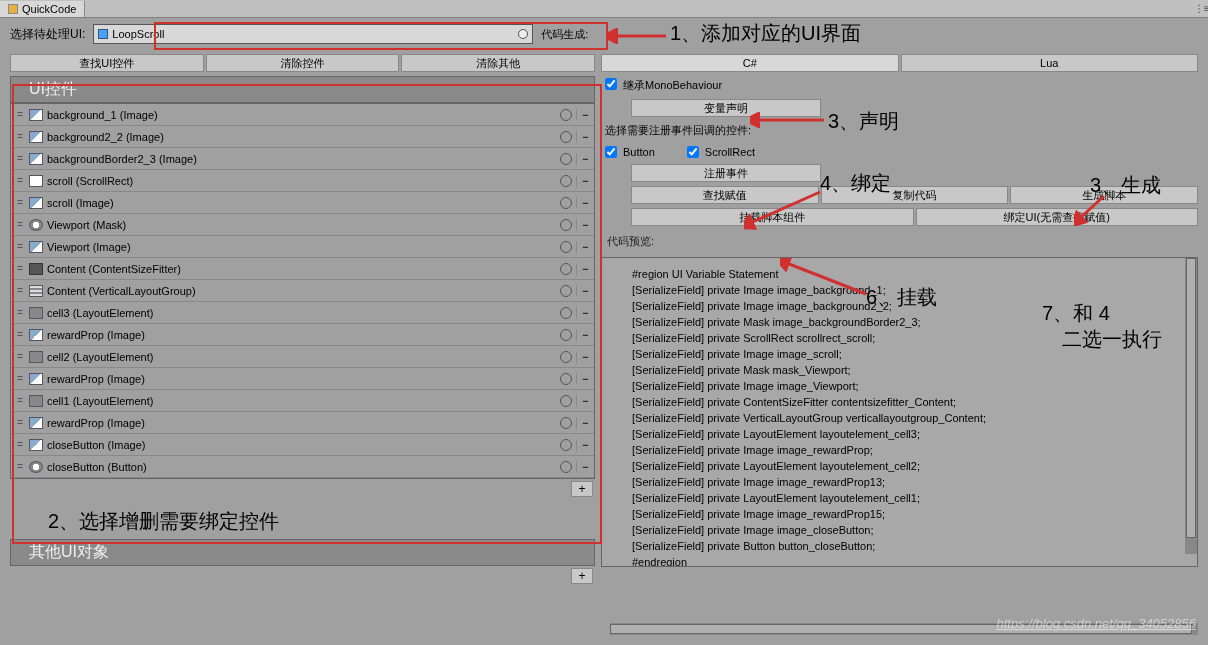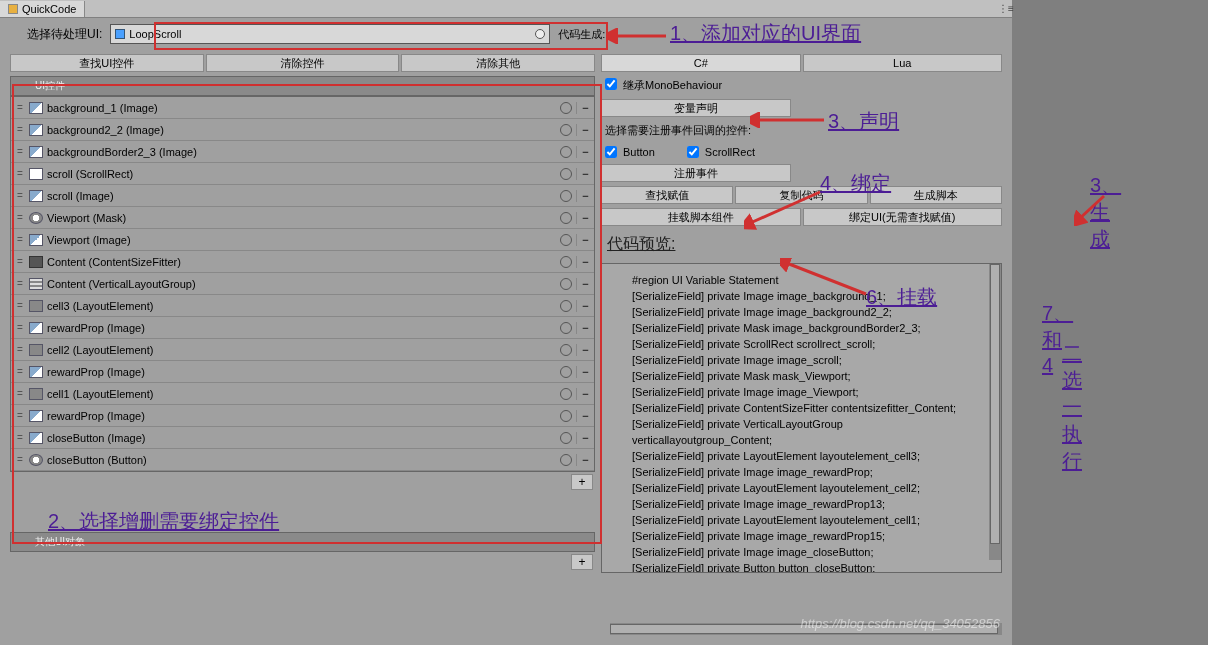--- a/index.html
+++ b/index.html
@@ -1,39 +1,39 @@
 <!DOCTYPE html>
 <html><head>
 <meta charset="utf-8">
 <style>
 * { box-sizing: border-box; margin: 0; padding: 0; font-family: Arial, "Microsoft YaHei", sans-serif; }
 body { background: #7f7f7f; width: 1208px; height: 645px; overflow: hidden; position: relative; }
 
-.window { position: absolute; left: 0; top: 0; width: 1012px; height: 645px; background: #a0a0a0; }
+.window { position: absolute; left: 0; top: 0; width: 1208px; height: 645px; background: #a0a0a0; }
 
 .titlebar { height: 18px; background: #c0c0c0; display: flex; align-items: center; font-size: 11px; border-bottom: 1px solid #808080; }
 .titlebar .tab { background: #d8d8d8; padding: 2px 8px; display: flex; align-items: center; gap: 4px; border-right: 1px solid #888; }
 .titlebar .tab .sq { width: 10px; height: 10px; background: #e8b040; border: 1px solid #888; }
 .titlebar .spacer { flex: 1; }
 .titlebar .winbtn { width: 14px; text-align: center; font-size: 10px; color: #444; cursor: default; }
 
 .row-select { display: flex; align-items: center; padding: 6px 10px; gap: 8px; }
-.row-select label { font-size: 12px; color: #000; margin-left: 17px; }
+.row-select label { font-size: 12px; color: #000; }
 .object-field { flex: 0 0 440px; height: 20px; background: #d8d8d8; border: 1px solid #555; display: flex; align-items: center; padding: 0 4px; font-size: 11px; position: relative; }
 .object-field .cube { width: 10px; height: 10px; background: #4aa0ff; border: 1px solid #357; margin-right: 4px; }
 .object-field .dot { position: absolute; right: 4px; width: 10px; height: 10px; border: 1px solid #555; border-radius: 50%; background: #eee; }
 
 .btn-row { display: flex; gap: 2px; padding: 2px 10px; }
 .btn { flex: 1; height: 18px; background: #c8c8c8; border: 1px solid #888; font-size: 11px; display: flex; align-items: center; justify-content: center; cursor: default; }
 
 .main { display: flex; padding: 4px 10px; gap: 6px; height: 560px; }
 .left { flex: 0 0 585px; display: flex; flex-direction: column; }
 .right { flex: 1; display: flex; flex-direction: column; gap: 4px; }
 
-.section-header { background: #8a8a8a; border: 1px solid #666; padding: 2px 24px; font-size: 10px; color: #eee; }
+.section-header { background: #8a8a8a; border: 1px solid #666; padding: 2px 18px; font-size: 16px; color: #eee; }
 .list { background: #a0a0a0; border: 1px solid #666; max-height: 390px; overflow: visible; }
 .list-row { display: flex; align-items: center; height: 22px; border-bottom: 1px solid #888; font-size: 11px; }
 .list-row .drag { width: 18px; text-align: center; color: #555; font-size: 10px; }
 .list-row .ico { width: 14px; height: 12px; margin-right: 4px; display: inline-block; background: #888; }
 .list-row .ico.img { background: linear-gradient(135deg,#8ac 50%,#fff 50%); border:1px solid #556; }
 .list-row .ico.rect { background: #fff; border:1px solid #556; }
 .list-row .ico.mask { background: radial-gradient(circle,#fff 40%,#888 42%); border:1px solid #556; border-radius:50%; }
 .list-row .ico.fit { background: #555; border:1px solid #333; }
 .list-row .ico.layout { background: repeating-linear-gradient(#ddd,#ddd 2px,#888 2px,#888 4px); border:1px solid #556; }
 .list-row .ico.elem { background: #888; border:1px solid #556; position:relative; }
@@ -41,34 +41,34 @@
 .list-row .circ { width: 12px; height: 12px; border: 1px solid #555; border-radius: 50%; margin: 0 4px; }
 .list-row .minus { width: 18px; text-align: center; font-weight: bold; color: #333; border-left: 1px solid #888; }
 .add-row { display:flex; justify-content:flex-end; padding:2px; }
 .add-btn { width:22px; height:16px; background:#c8c8c8; border:1px solid #888; text-align:center; font-size:12px; line-height:14px; }
 
 .other-section { margin-top: 40px; }
 
 .check-row { display: flex; align-items: flex-start; gap: 6px; font-size: 11px; padding: 2px 4px; }
 .check-row input { width: 12px; height: 12px; }
 
-.button-grid { display: flex; gap: 2px; }
+.button-grid { display: flex; gap: 2px; padding-left: 30px; }
 .button-grid .btn { flex: 1; }
 
-.code-label { font-size: 16px; padding: 4px 6px; color: #222; text-decoration: underline; }
+.code-label { font-size: 11px; padding: 4px 6px; color: #222; }
 .code-preview { background: #a8a8a8; border: 1px solid #666; padding: 8px 30px; font-size: 11px; font-family: Arial; line-height: 16px; height: 310px; overflow: hidden; color: #000; position: relative; }
 
 .scrollbar-v { position: absolute; right: 0; top: 0; bottom: 12px; width: 12px; background: #888; }
 .scrollbar-v .thumb { position: absolute; left: 1px; right: 1px; top: 0; height: 280px; background: #b0b0b0; border: 1px solid #666; }
 
 .red-box { position: absolute; border: 2px solid #d03030; pointer-events: none; }
-.annot { position: absolute; color: #4c1d95; font-size: 20px; pointer-events: none; font-family: "Microsoft YaHei", sans-serif; text-decoration: underline; }
+.annot { position: absolute; color: #000000; font-size: 20px; pointer-events: none; font-family: "Microsoft YaHei", sans-serif; }
 .arrow { position: absolute; pointer-events: none; }
 
-.watermark { position: absolute; right: 12px; bottom: 14px; color: rgba(255,255,255,0.5); font-size: 13px; font-style: italic; }
+.watermark { position: absolute; right: 12px; bottom: 14px; color: rgba(255,255,255,0.5); font-size: 13px; font-style: italic; text-decoration: underline; }
 
 .tab-row { display: flex; gap: 2px; }
 .tab-btn { flex: 1; height: 18px; background: #c8c8c8; border: 1px solid #888; font-size: 11px; display: flex; align-items: center; justify-content: center; }
 .tab-btn.active { background: #d8d8d8; }
 </style>
 </head>
 <body>
 
 <div class="window">
 
@@ -310,21 +310,21 @@
   <div class="red-box" style="left:154px; top:22px; width:454px; height:28px;"></div>
   <div class="red-box" style="left:12px; top:84px; width:590px; height:460px;"></div>
 
   <div class="annot" style="left:670px; top:20px;">1、添加对应的UI界面</div>
   <div class="annot" style="left:48px; top:508px;">2、选择增删需要绑定控件</div>
   <div class="annot" style="left:828px; top:108px;">3、声明</div>
   <div class="annot" style="left:820px; top:170px;">4、绑定</div>
   <div class="annot" style="left:1090px; top:172px;">3、生成</div>
   <div class="annot" style="left:866px; top:284px;">6、挂载</div>
   <div class="annot" style="left:1042px; top:300px;">7、和 4</div>
-  <div class="annot" style="left:1062px; top:340px;">二选一执行</div>
+  <div class="annot" style="left:1062px; top:326px;">二选一执行</div>
 
   <svg class="arrow" style="left:608px; top:28px;" width="60" height="16">
       <defs>
         <marker id="ah" markerWidth="8" markerHeight="8" refX="2" refY="3" orient="auto">
           <path d="M0,0 L0,6 L6,3 z" fill="#d03030"></path>
         </marker>
       </defs>
       <line x1="58" y1="8" x2="4" y2="8" stroke="#d03030" stroke-width="3" marker-end="url(#ah)"></line>
     </svg>
   <svg class="arrow" style="left:750px; top:112px;" width="76" height="16">

